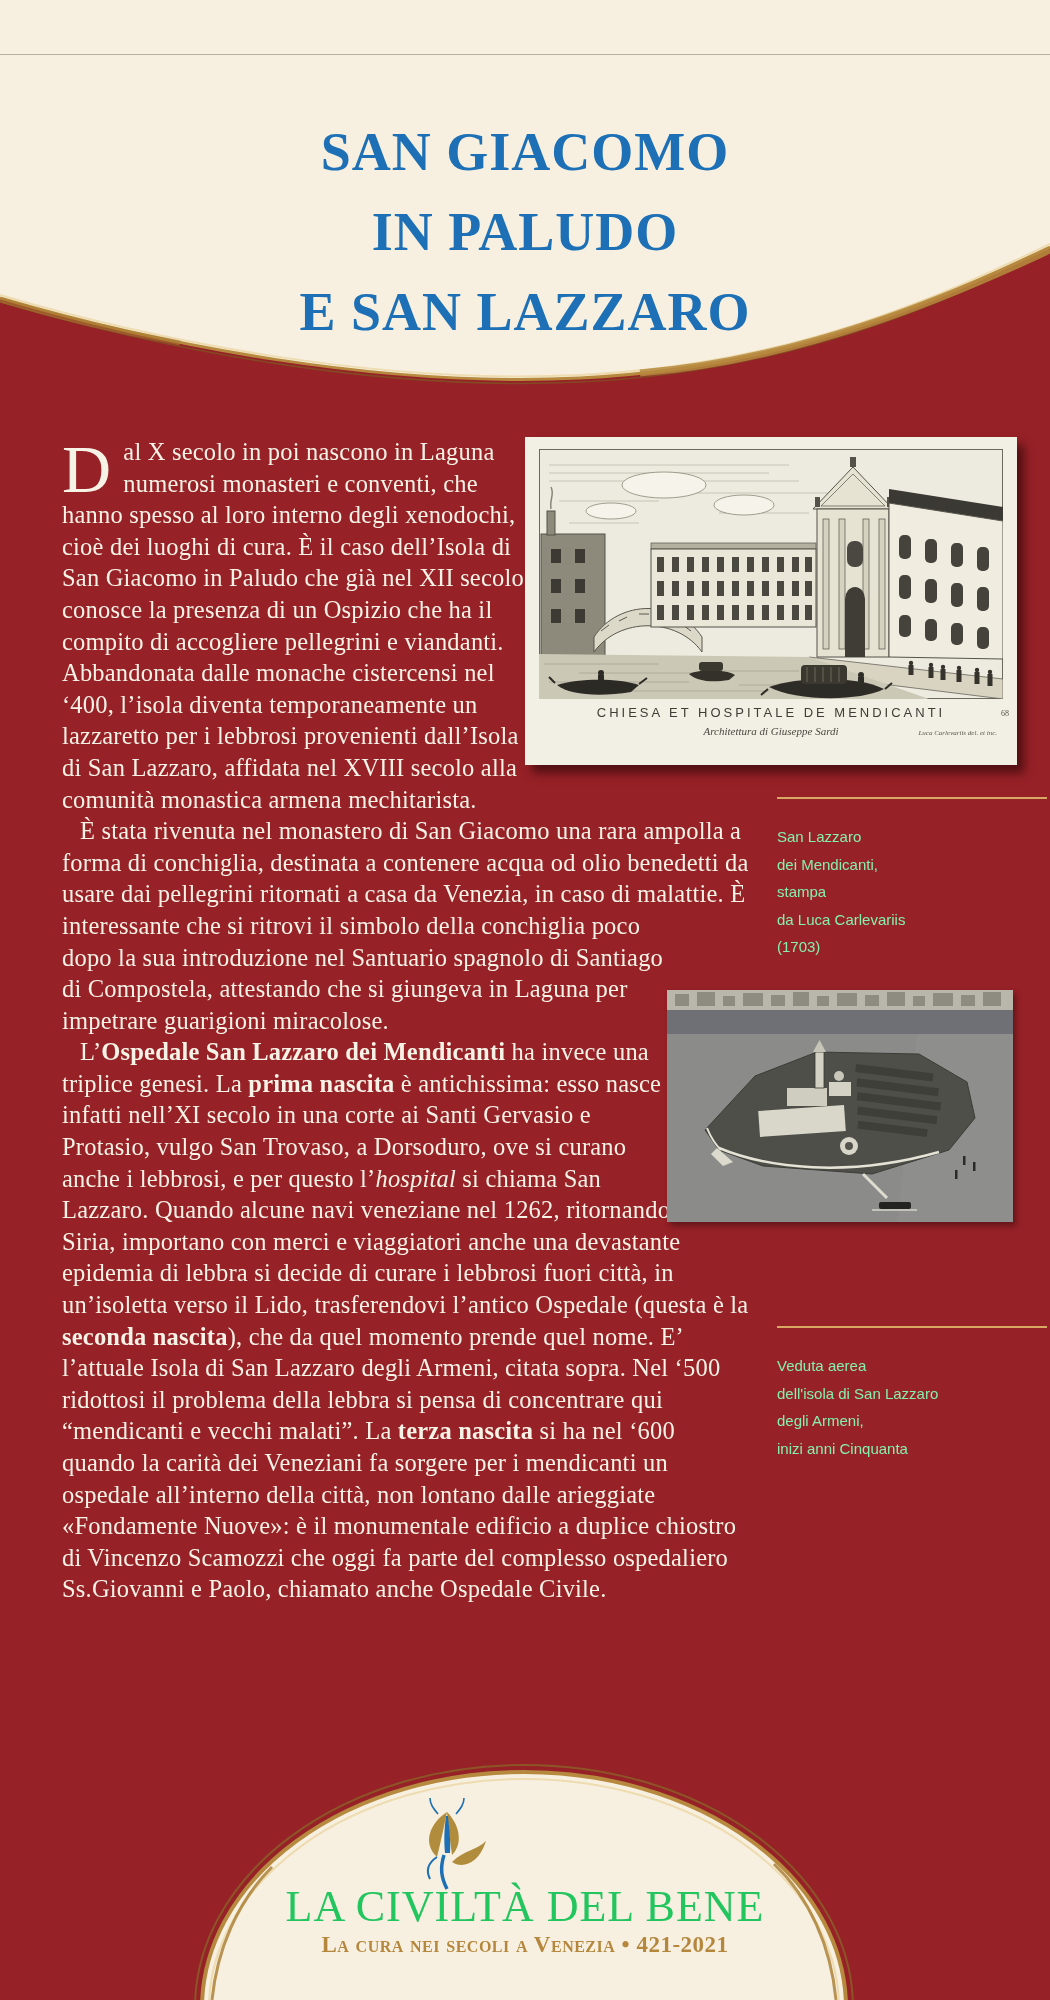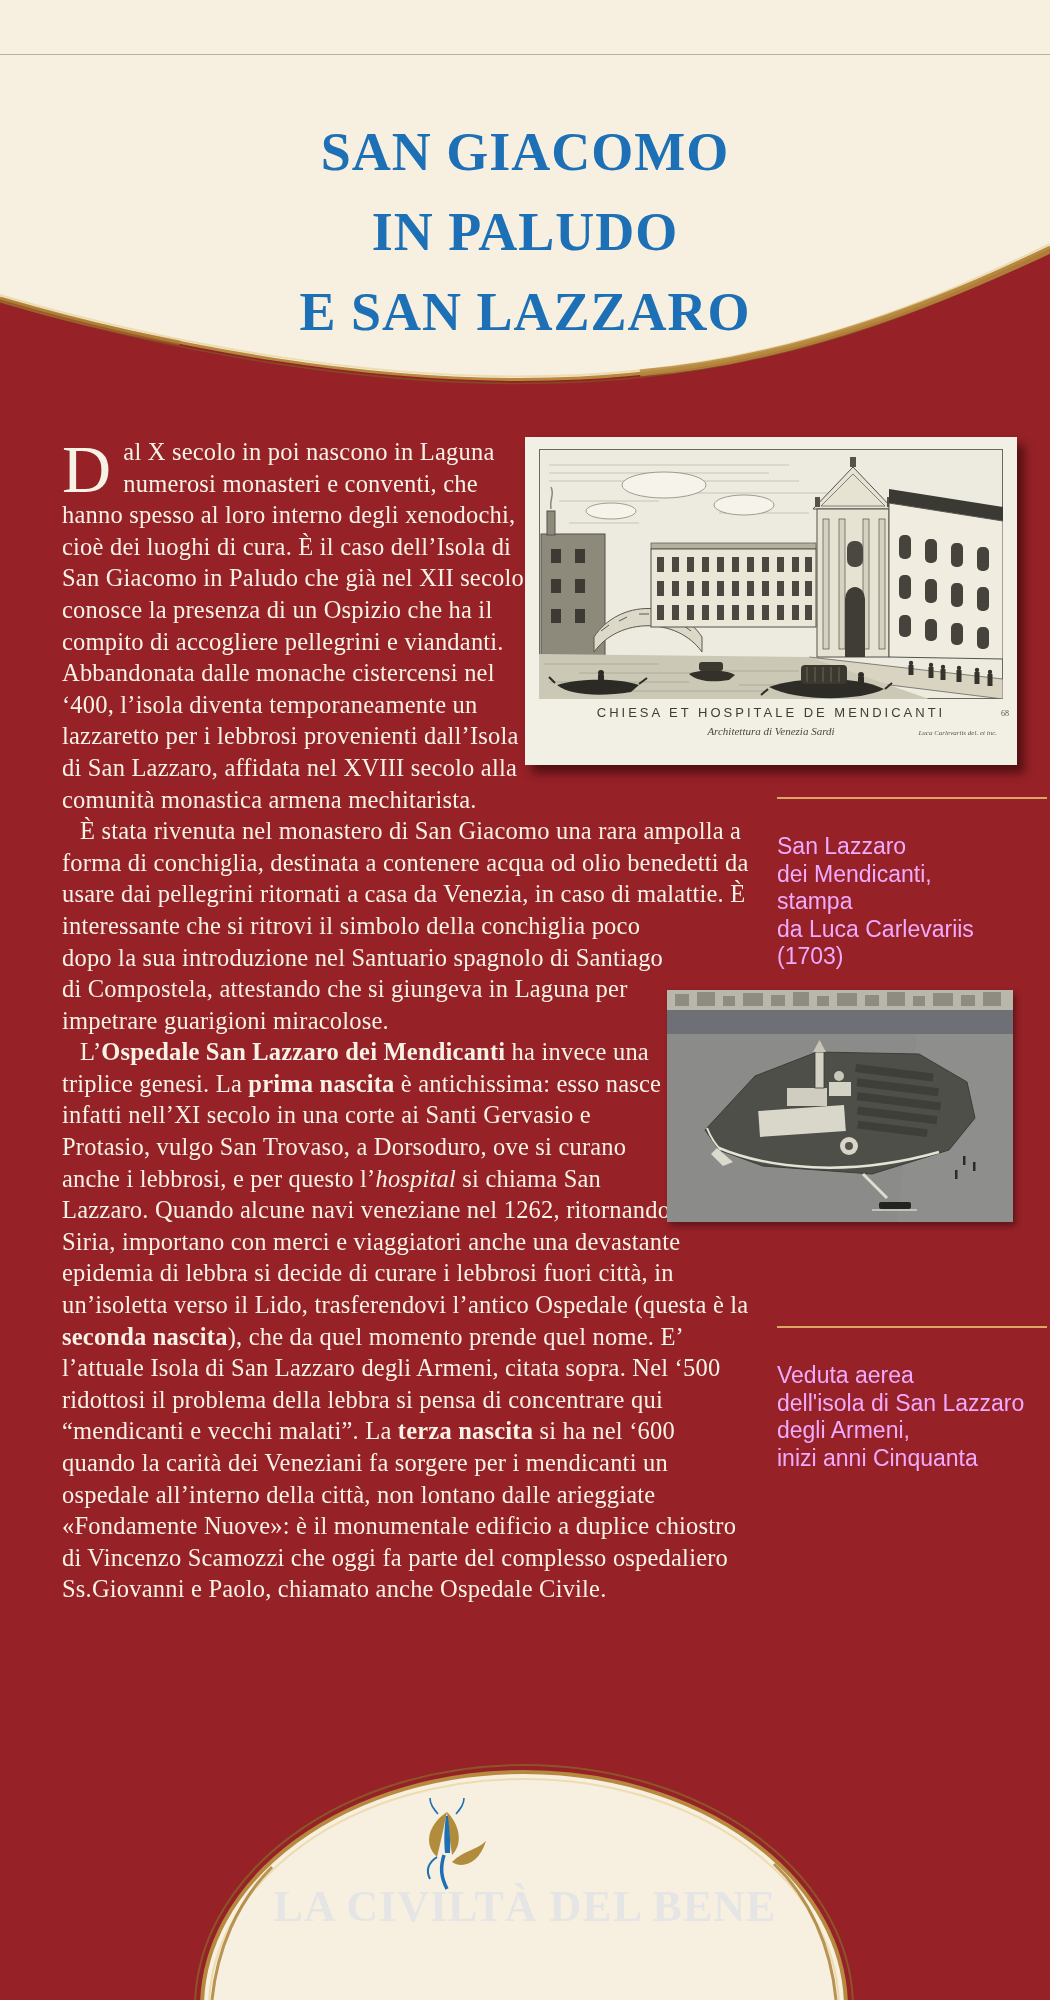--- a/index.html
+++ b/index.html
@@ -58,29 +58,29 @@
   .figure-aerial{
     position:absolute;left:667px;top:990px;width:346px;height:232px;
     background:#8b8c8a;box-shadow:3px 4px 6px rgba(0,0,0,.35);
   }
   
   .fig-caption{position:absolute;width:272px;font-family:"Liberation Sans",sans-serif;}
   .cap1{left:777px;top:797px;}
   .cap2{left:777px;top:1326px;}
   .caption-rule{width:270px;height:2px;background:#d9a963;}
   .caption-text{
-    margin-top:34px;color:#f0abfc;font-size:23px;line-height:27.5px;
+    margin-top:24px;color:#86efac;font-size:15px;line-height:27.5px;
     white-space:pre-line;
   }
   
   .footer-dome{position:absolute;left:0;bottom:0;width:1050px;height:250px;display:block;}
   .logo-title{
     position:absolute;left:0;top:1884px;width:1050px;text-align:center;
-    color:#e5e5e5;font-family:"Liberation Serif",serif;
-    font-size:44px;line-height:46px;letter-spacing:1px;font-weight:700;
+    color:#22c55e;font-family:"Liberation Serif",serif;
+    font-size:44px;line-height:46px;letter-spacing:1px;font-weight:400;
   }
   .logo-tagline{
     position:absolute;left:0;top:1932px;width:1050px;text-align:center;
     color:#b5873d;font-family:"Liberation Serif",serif;
     font-variant:small-caps;font-weight:700;font-size:23px;letter-spacing:.5px;
   }
 </style>
 </head>
 <body>
 
@@ -233,21 +233,21 @@
       <path d="M230,238 C260,227 320,227 345,240 C320,253 255,252 230,238 Z" fill="#2e2c26"></path>
       <rect x="262" y="216" width="46" height="19" rx="4" fill="#3a382f"></rect>
       <g stroke="#6b675a" stroke-width="1">
         <path d="M268,218 V233 M276,218 V233 M284,218 V233 M292,218 V233 M300,218 V233"></path>
       </g>
       <circle cx="322" cy="226" r="3" fill="#2e2c26"></circle>
         <rect x="319" y="228" width="6" height="10" fill="#2e2c26"></rect>
       <path d="M229,240 L222,246 M346,240 L353,234" stroke="#2e2c26" stroke-width="2"></path>
     </svg>
     <div class="plate-title">CHIESA ET HOSPITALE DE MENDICANTI</div>
-    <div class="plate-subtitle">Architettura di Venezia Sardi</div>
+    <div class="plate-subtitle">Architettura di Giuseppe Sardi</div>
     <div class="plate-credit">Luca Carlevariis del. et inc.</div>
     <div class="plate-number">68</div>
   </div>
 
   <div class="fig-caption cap1">
     <div class="caption-rule"></div>
     <div class="caption-text">San Lazzaro
 dei Mendicanti,
 stampa
 da Luca Carlevariis
@@ -335,14 +335,19 @@
       <path d="M447,62 C459,74 464,93 452,105 C450,90 448,76 447,62 Z" fill="#b08c3c"></path>
       <path d="M446,66 C444,80 444,92 445,103 L450,103 C451,90 449,78 448,66 Z" fill="#1d70b5"></path>
       <path d="M452,112 C464,100 477,100 486,91 C479,114 462,119 452,112 Z" fill="#b08c3c"></path>
       <path d="M444,105 C440,118 441,127 447,139" fill="none" stroke="#1d70b5" stroke-width="3.5"></path>
       <path d="M437,107 C428,113 426,121 430,129" fill="none" stroke="#1d70b5" stroke-width="2"></path>
       <path d="M438,64 C433,58 430,54 430,48 M456,64 C461,58 464,54 464,48" fill="none" stroke="#1d70b5" stroke-width="1.6"></path>
     </g>
   </svg>
 
   <div class="logo-title">LA CIVILTÀ DEL BENE</div>
+  <div class="logo-tagline">
+    <span>La cura nei secoli a Venezia</span>
+    <span>•</span>
+    <span>421-2021</span>
+  </div>
 
 </div>
 
 </body></html>

